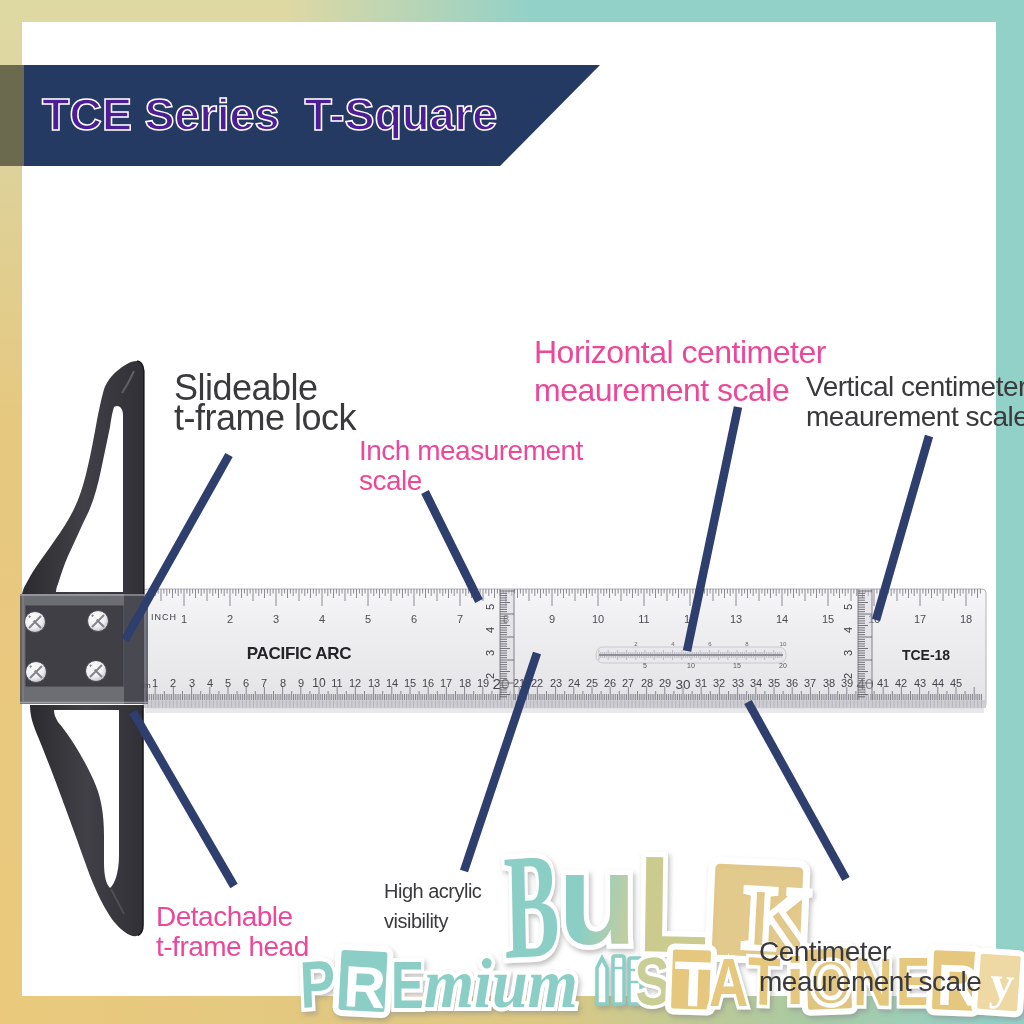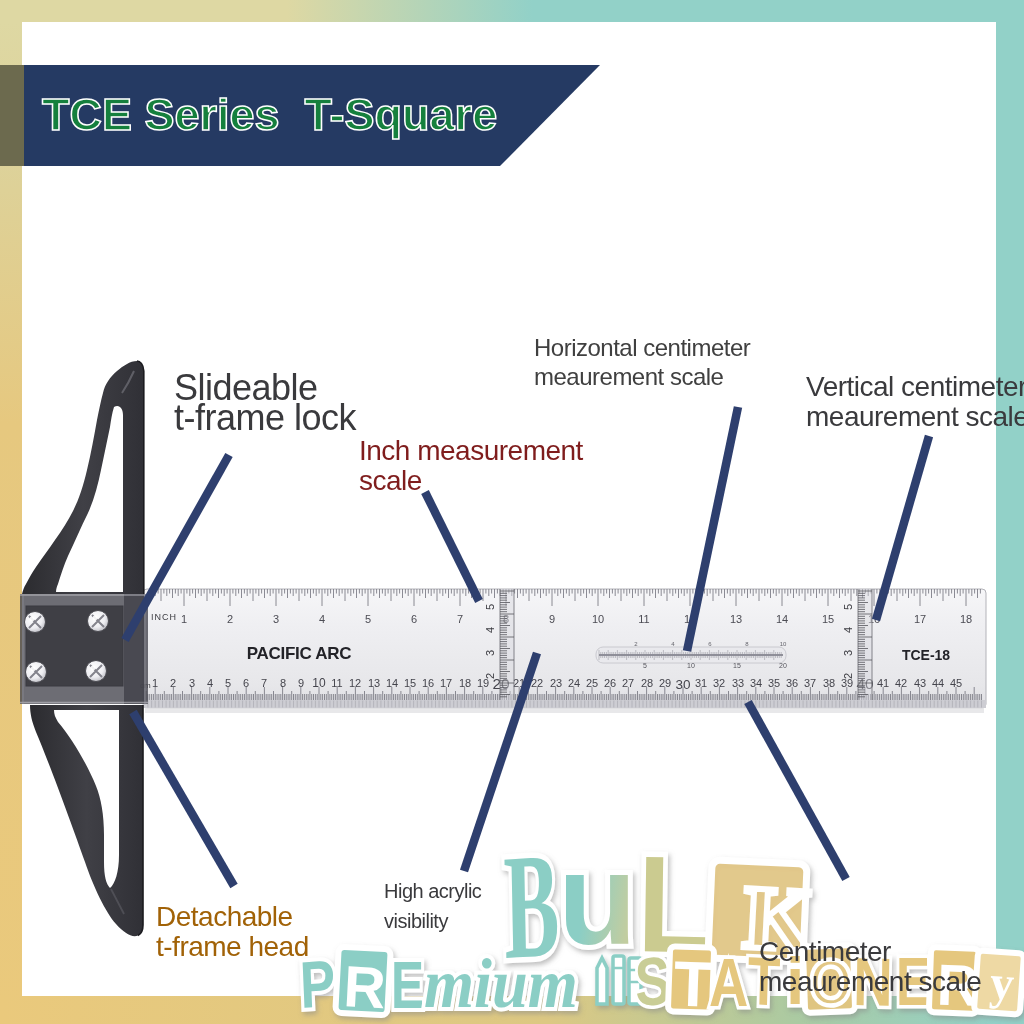--- a/index.html
+++ b/index.html
@@ -9,21 +9,21 @@
 <div class="abs" style="left:0;top:0;width:1024px;height:1024px;background:#ffffff"></div>
 
 <div class="abs" style="left:0;top:0;width:1024px;height:22px;background:linear-gradient(90deg,#ded8a3 0%,#ded8a3 28%,#92d1c8 52%,#92d1c8 100%);z-index:1"></div>
 <div class="abs" style="left:996px;top:0;width:28px;height:1024px;background:#92d1c8;z-index:1"></div>
 <div class="abs" style="left:0;top:22px;width:22px;height:1002px;background:linear-gradient(180deg,#ded8a3 0%,#ddd29a 14%,#e6c87f 40%,#eac97c 100%);z-index:1"></div>
 <div class="abs" style="left:0;top:65px;width:24px;height:101px;background:#6c6a4e;z-index:2"></div>
 <div class="abs" style="left:0;top:996px;width:996px;height:28px;background:linear-gradient(90deg,#eac97c 0%,#dcc883 55%,#abcaa2 80%,#92d1c8 100%);z-index:1"></div>
 
 <div class="abs" style="left:24px;top:65px;width:576px;height:101px;background:#253a63;z-index:2;
 clip-path:polygon(0 0,576px 0,476px 101px,0 101px)"></div>
-<div class="abs" style="left:42px;top:89px;z-index:2;font-weight:bold;color:#15803d;font-size:45px;-webkit-text-stroke:1.5px #ffffff;
+<div class="abs" style="left:42px;top:89px;z-index:2;font-weight:bold;color:#4c1d95;font-size:45px;-webkit-text-stroke:1.5px #ffffff;
 white-space:nowrap">TCE Series&nbsp; T-Square</div>
 <svg width="1024" height="1024" viewBox="0 0 1024 1024" style="position:absolute;left:0;top:0;z-index:3">
 <defs>
 <linearGradient id="rg" x1="0" y1="0" x2="0" y2="1">
 <stop offset="0" stop-color="#f6f6f8"></stop>
         <stop offset="0.3" stop-color="#efeff2"></stop>
         <stop offset="0.8" stop-color="#e7e7ea"></stop>
         <stop offset="1" stop-color="#e0e0e4"></stop>
 </linearGradient>
 <linearGradient id="hg" x1="0" y1="0" x2="1" y2="0">
@@ -172,25 +172,25 @@
 <line x1="229" y1="455" x2="125" y2="640"></line>
 <line x1="425" y1="492" x2="479" y2="601"></line>
 <line x1="738" y1="407" x2="687" y2="651"></line>
 <line x1="929" y1="436" x2="876" y2="620"></line>
 <line x1="537" y1="653" x2="464" y2="871"></line>
 <line x1="133" y1="712" x2="234" y2="886"></line>
 <line x1="748" y1="702" x2="846" y2="879"></line>
 </g>
 </svg>
 <div style="position:absolute;left:174px;top:373px;font-size:36px;letter-spacing:-0.5px;line-height:30px;color:#3a3a3d;z-index:6;white-space:nowrap">Slideable<br>t-frame lock</div>
-<div style="position:absolute;left:359px;top:436px;font-size:28px;letter-spacing:-0.5px;line-height:30px;color:#7f1d1d;z-index:6;white-space:nowrap">Inch measurement<br>scale</div>
-<div style="position:absolute;left:534px;top:333px;font-size:24px;letter-spacing:-0.5px;line-height:29px;color:#404040;z-index:6;white-space:nowrap">Horizontal centimeter<br>meaurement scale</div>
+<div style="position:absolute;left:359px;top:436px;font-size:28px;letter-spacing:-0.5px;line-height:30px;color:#ec4899;z-index:6;white-space:nowrap">Inch measurement<br>scale</div>
+<div style="position:absolute;left:534px;top:333px;font-size:32px;letter-spacing:-0.5px;line-height:38px;color:#ec4899;z-index:6;white-space:nowrap">Horizontal centimeter<br>meaurement scale</div>
 <div style="position:absolute;left:806px;top:372px;font-size:28px;letter-spacing:-0.5px;line-height:30px;color:#3a3a3d;z-index:6;white-space:nowrap">Vertical centimeter<br>meaurement scale</div>
 <div style="position:absolute;left:384px;top:876px;font-size:20px;letter-spacing:-0.5px;line-height:30px;color:#3a3a3d;z-index:6;white-space:nowrap">High acrylic<br>visibility</div>
-<div style="position:absolute;left:156px;top:902px;font-size:28px;letter-spacing:-0.5px;line-height:30px;color:#a16207;z-index:6;white-space:nowrap">Detachable<br>t-frame head</div>
+<div style="position:absolute;left:156px;top:902px;font-size:28px;letter-spacing:-0.5px;line-height:30px;color:#ec4899;z-index:6;white-space:nowrap">Detachable<br>t-frame head</div>
 <div style="position:absolute;left:759px;top:937px;font-size:28px;letter-spacing:-0.5px;line-height:30px;color:#3a3a3d;z-index:6;white-space:nowrap">Centimeter<br>meaurement scale</div>
 <svg width="1024" height="1024" viewBox="0 0 1024 1024" style="position:absolute;left:0;top:0;z-index:5">
     <defs>
       <linearGradient id="ug" x1="0" y1="0" x2="1" y2="0.3">
         <stop offset="0.45" stop-color="#8bcec5"></stop>
         <stop offset="1" stop-color="#c2cda0"></stop>
       </linearGradient>
       <filter id="wsh" x="-20%" y="-20%" width="140%" height="140%">
         <feDropShadow dx="2" dy="3" stdDeviation="2.5" flood-color="#8a8a8a" flood-opacity="0.55"></feDropShadow>
       </filter>

